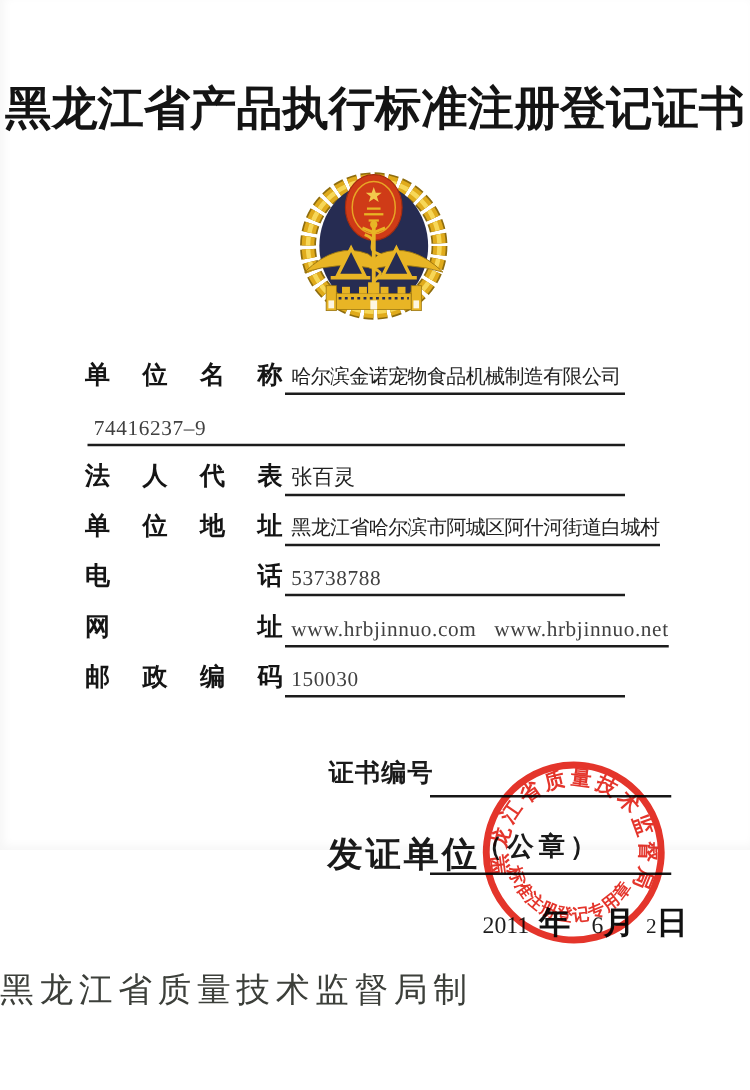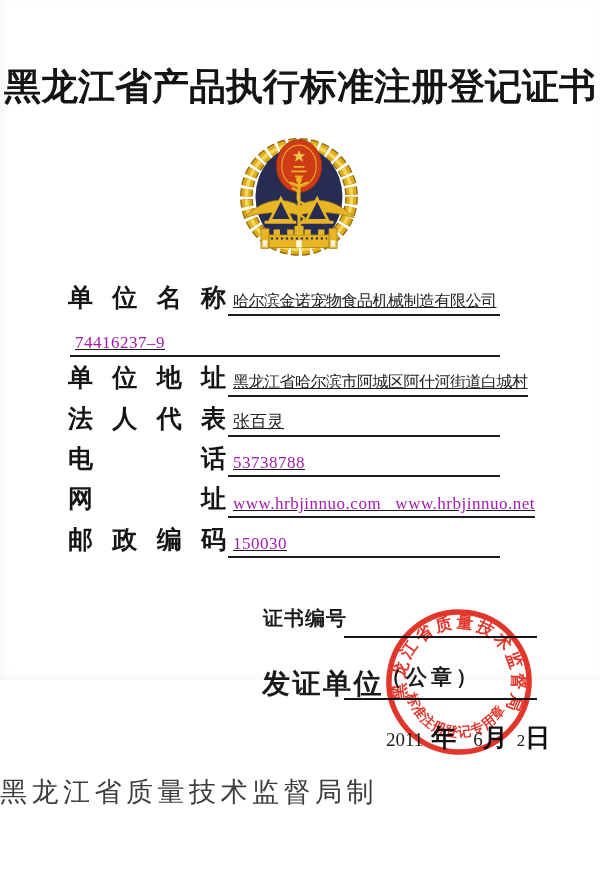--- a/index.html
+++ b/index.html
@@ -21,31 +21,31 @@
     font-size:37px;font-weight:700;letter-spacing:0px;
     color:#141414;white-space:nowrap;
   }
   
   .emblem{position:absolute;left:231px;top:133px;width:136px;height:124px;}
   
   .fields{position:absolute;left:68px;top:276px;width:432px;}
   .f-row{display:flex;align-items:flex-end;height:40.3px;}
   .f-label{
     display:inline-block;width:158px;flex:0 0 158px;
-    font-size:25px;font-weight:700;line-height:1.1;
+    font-size:20px;font-weight:700;line-height:1.1;
     text-align:justify;text-align-last:justify;
     padding-bottom:5px;color:#151515;
   }
   .f-line{
     flex:1;margin-left:2px;border-bottom:2px solid #1c1c1c;
-    padding:0 0 2px 5px;white-space:nowrap;overflow:visible;text-decoration:underline;
+    padding:0 0 2px 5px;white-space:nowrap;overflow:visible;
   }
   .v-cn{font-size:16px;letter-spacing:-0.5px;color:#222;}
   .v-cn-lg{font-size:17px;color:#222;}
-  .v-num{font-size:17px;letter-spacing:.5px;color:#a21caf;}
+  .v-num{font-size:17px;letter-spacing:.5px;color:#404040;}
   
   .lbl-certno{position:absolute;left:263px;top:605px;font-size:20px;font-weight:700;letter-spacing:1px;}
   .lbl-issuer{position:absolute;left:262px;top:665px;font-size:28px;font-weight:700;letter-spacing:2.5px;}
   .gongzhang{position:absolute;left:381px;top:663px;font-size:21px;font-weight:700;letter-spacing:4px;z-index:1;text-align:center;}
   .rule{position:absolute;height:0;border-top:2px solid #161616;width:193px;left:344px;z-index:1;}
   .rule1{top:636px;}
   .rule2{top:698px;}
   .date{
     position:absolute;left:386px;top:721px;z-index:1;
     display:flex;align-items:baseline;white-space:nowrap;
@@ -117,26 +117,26 @@
 
   <div class="fields">
     <div class="f-row">
       <span class="f-label">单位名称</span>
       <span class="f-line"><span class="v-cn">哈尔滨金诺宠物食品机械制造有限公司</span></span>
     </div>
     <div class="f-row">
       <span class="f-line"><span class="v-num">74416237–9</span></span>
     </div>
     <div class="f-row">
+      <span class="f-label">法人代表</span>
+      <span class="f-line"><span class="v-cn-lg">张百灵</span></span>
+    </div>
+    <div class="f-row">
       <span class="f-label">单位地址</span>
       <span class="f-line"><span class="v-cn">黑龙江省哈尔滨市阿城区阿什河街道白城村</span></span>
-    </div>
-    <div class="f-row">
-      <span class="f-label">法人代表</span>
-      <span class="f-line"><span class="v-cn-lg">张百灵</span></span>
     </div>
     <div class="f-row">
       <span class="f-label">电话</span>
       <span class="f-line"><span class="v-num">53738788</span></span>
     </div>
     <div class="f-row">
       <span class="f-label">网址</span>
       <span class="f-line"><span class="v-num">www.hrbjinnuo.com&nbsp;&nbsp;&nbsp;www.hrbjinnuo.net</span></span>
     </div>
     <div class="f-row">

